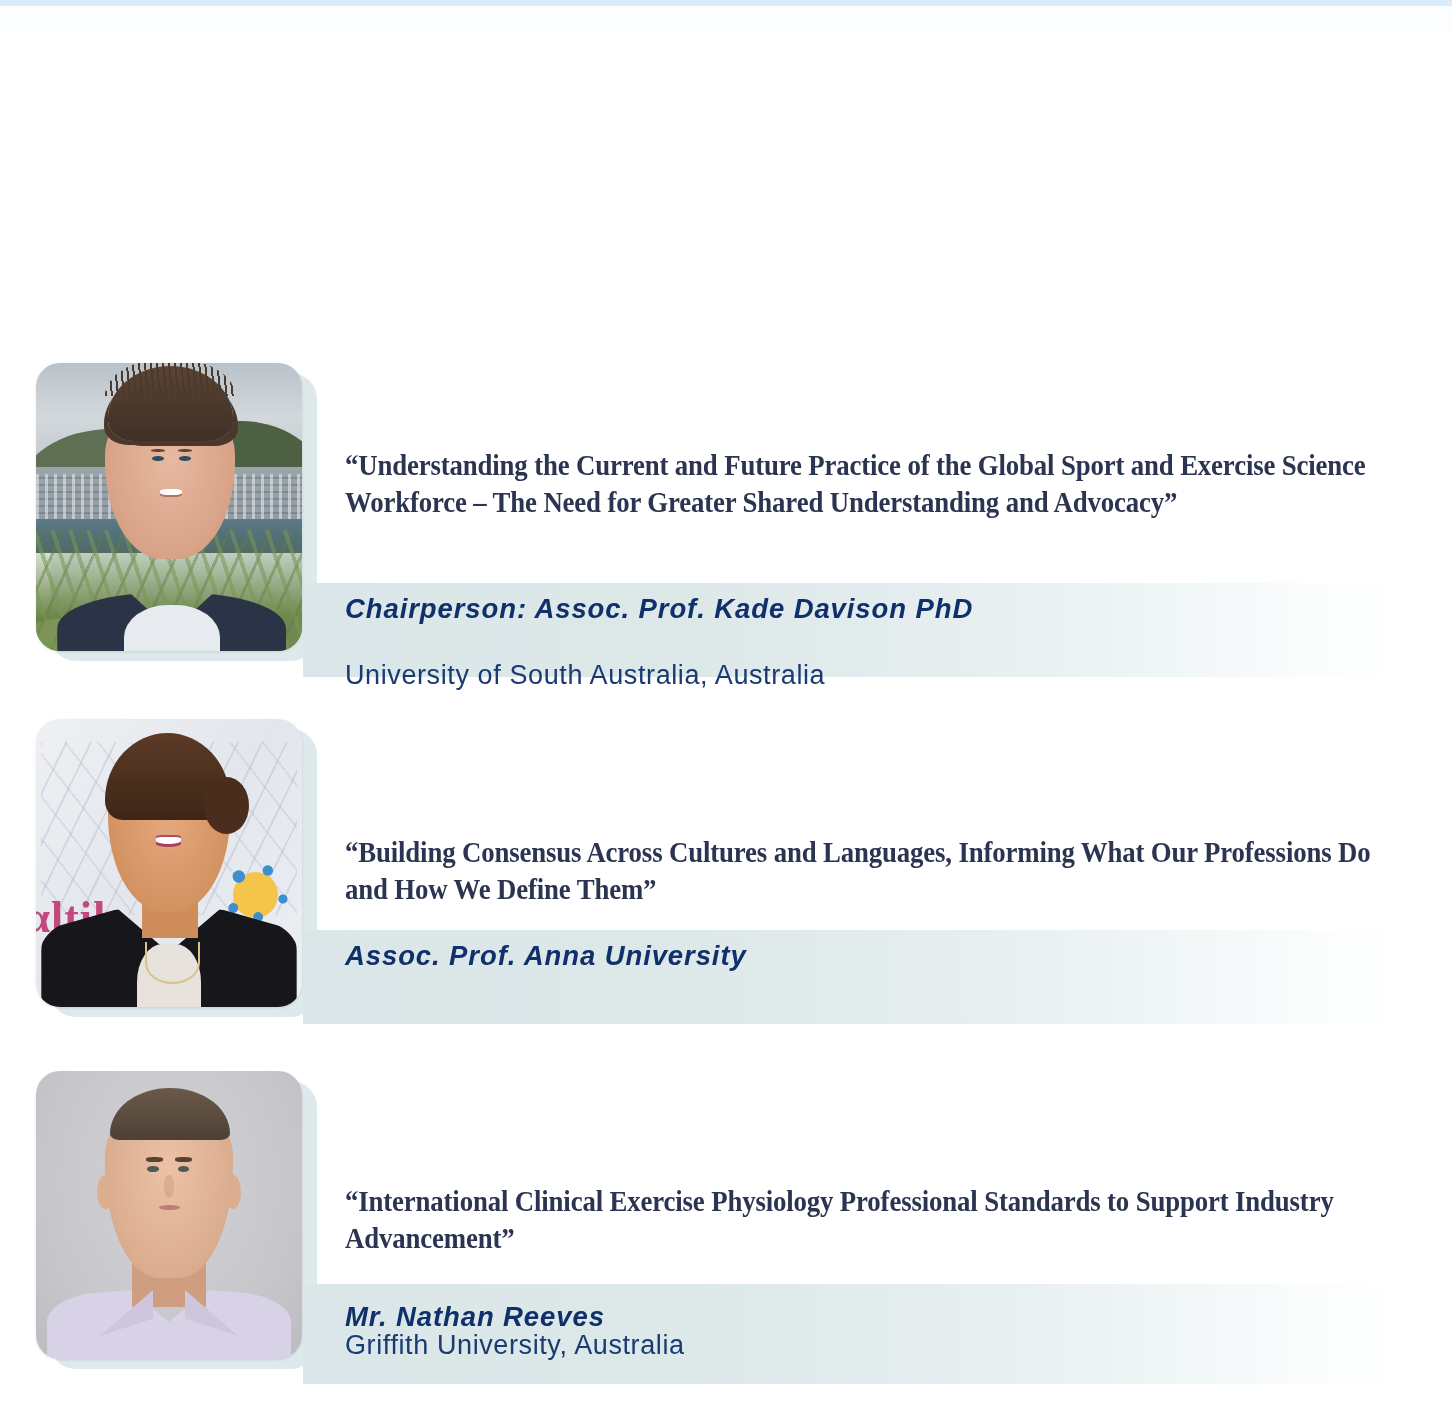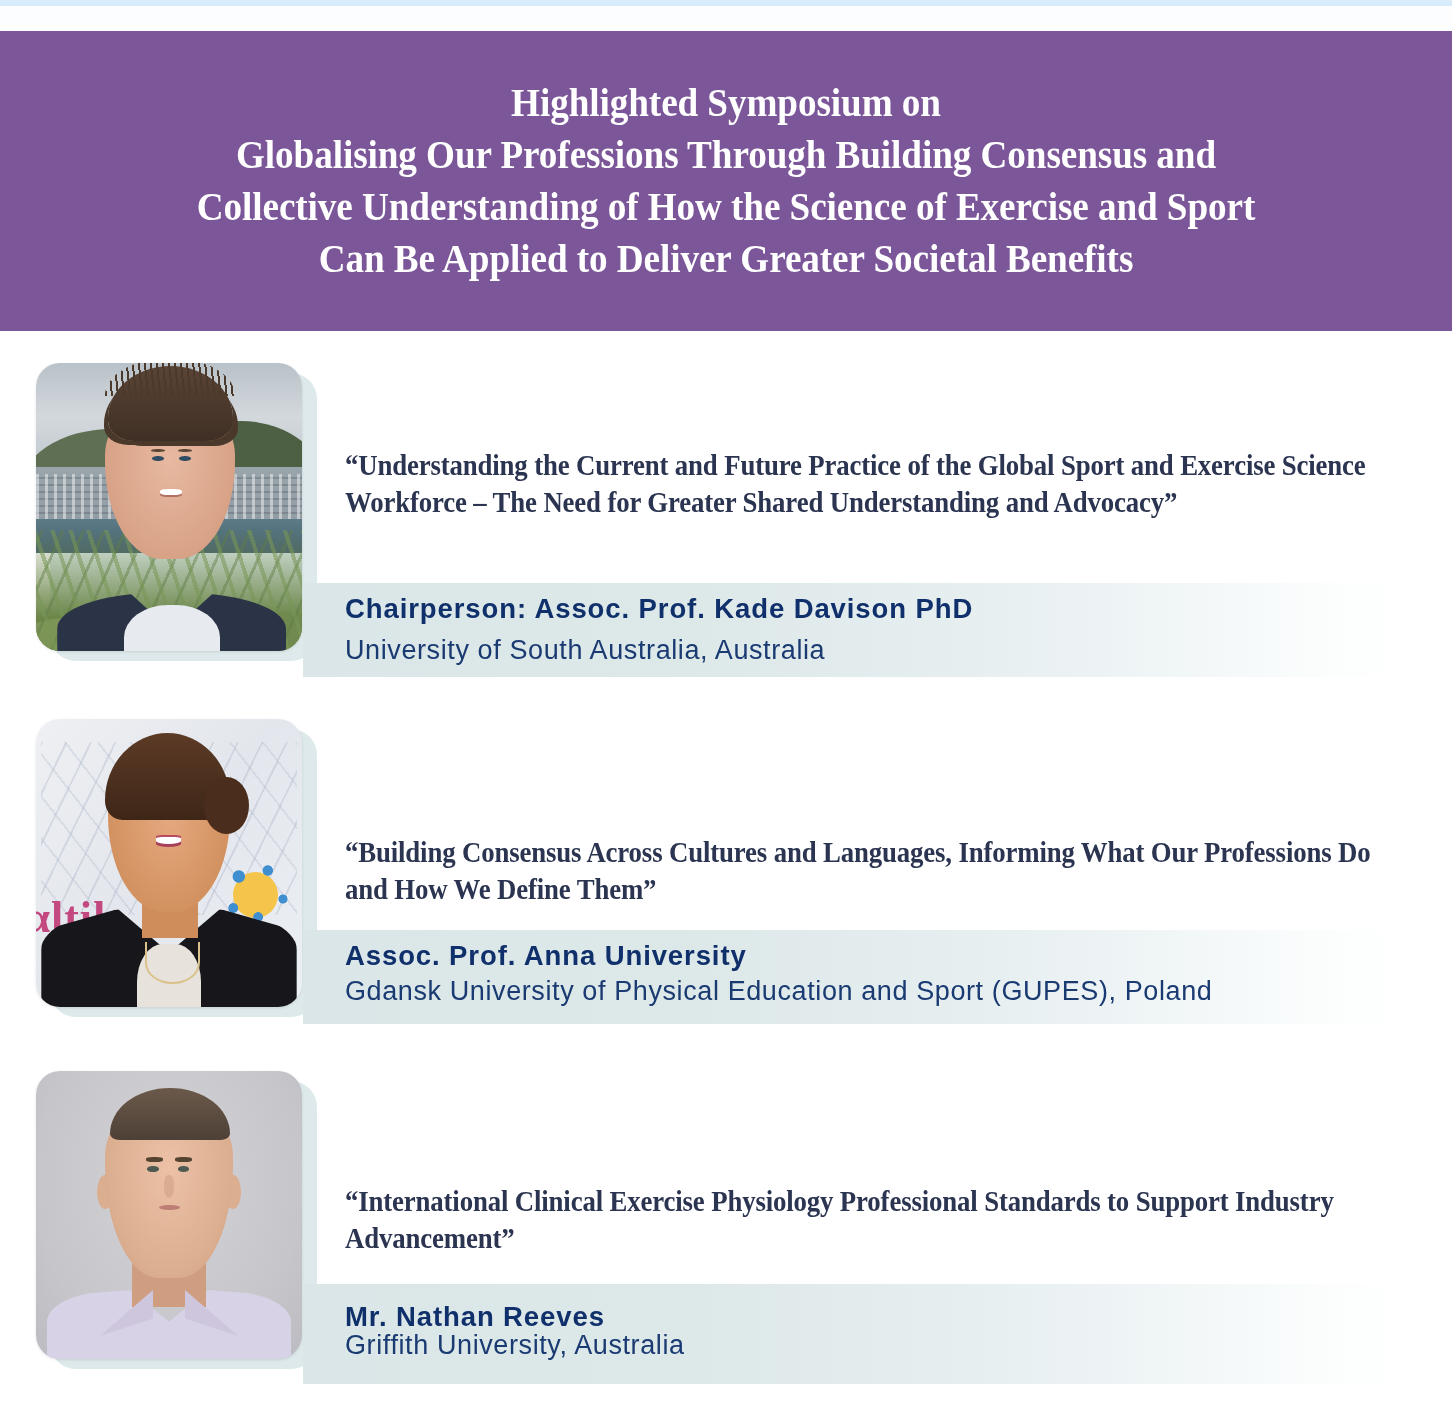--- a/index.html
+++ b/index.html
@@ -354,53 +354,48 @@
 
   .name-text {
     position: absolute;
     left: 345px;
     color: #10306b;
     font-family: "Liberation Sans", sans-serif;
     font-weight: bold;
     font-size: 27.5px;
     letter-spacing: 0.9px;
     white-space: nowrap;
+    font-style: italic;
   }
   .n1 { top: 593px; }
   .n2 { top: 940px; }
   .n3 { top: 1301px; }
 
   .affil-text {
     position: absolute;
     left: 345px;
     color: #1a3a72;
     font-family: "Liberation Sans", sans-serif;
     font-weight: normal;
     font-size: 27px;
     letter-spacing: 0.6px;
     white-space: nowrap;
   }
-  .a1 { top: 635px; }
+  .a1 { top: 660px; }
   .a2 { top: 976px; }
   .a3 { top: 1330px; text-align: center; }
 </style>
 </head>
 <body>
 
 <div id="page">
 
   <div class="top-strip"></div>
   <div class="white-gap"></div>
 
-  <div class="header-banner">
-    <div class="header-title">Highlighted Symposium on
-Globalising Our Professions Through Building Consensus and
-Collective Understanding of How the Science of Exercise and Sport
-Can Be Applied to Deliver Greater Societal Benefits</div>
-  </div>
 
   <div class="speaker-block block-1">
     <div class="photo-backing"></div>
     <div class="photo-frame">
       <div class="photo-inner">
         <div class="p1-sky"></div>
         <div class="p1-hill-l"></div>
         <div class="p1-hill-r"></div>
         <div class="p1-city"></div>
         <div class="p1-water"></div>
@@ -443,21 +438,20 @@
           <div class="p2-smile"></div>
         </div>
         <div class="p2-hair"></div>
         <div class="p2-bun"></div>
       </div>
     </div>
   </div>
   <div class="talk-title t2">“Building Consensus Across Cultures and Languages, Informing What Our Professions Do and How We Define Them”</div>
   <div class="name-band nb2"></div>
   <div class="name-text n2">Assoc. Prof. Anna University</div>
-  <div class="affil-text a2">Gdansk University of Physical Education and Sport (GUPES), Poland</div>
 
   <div class="speaker-block block-3">
     <div class="photo-backing"></div>
     <div class="photo-frame">
       <div class="photo-inner">
         <div class="p3-bg"></div>
         <div class="p3-shirt"></div>
         <div class="p3-neck"></div>
         <div class="p3-collar-l"></div>
         <div class="p3-collar-r"></div>

